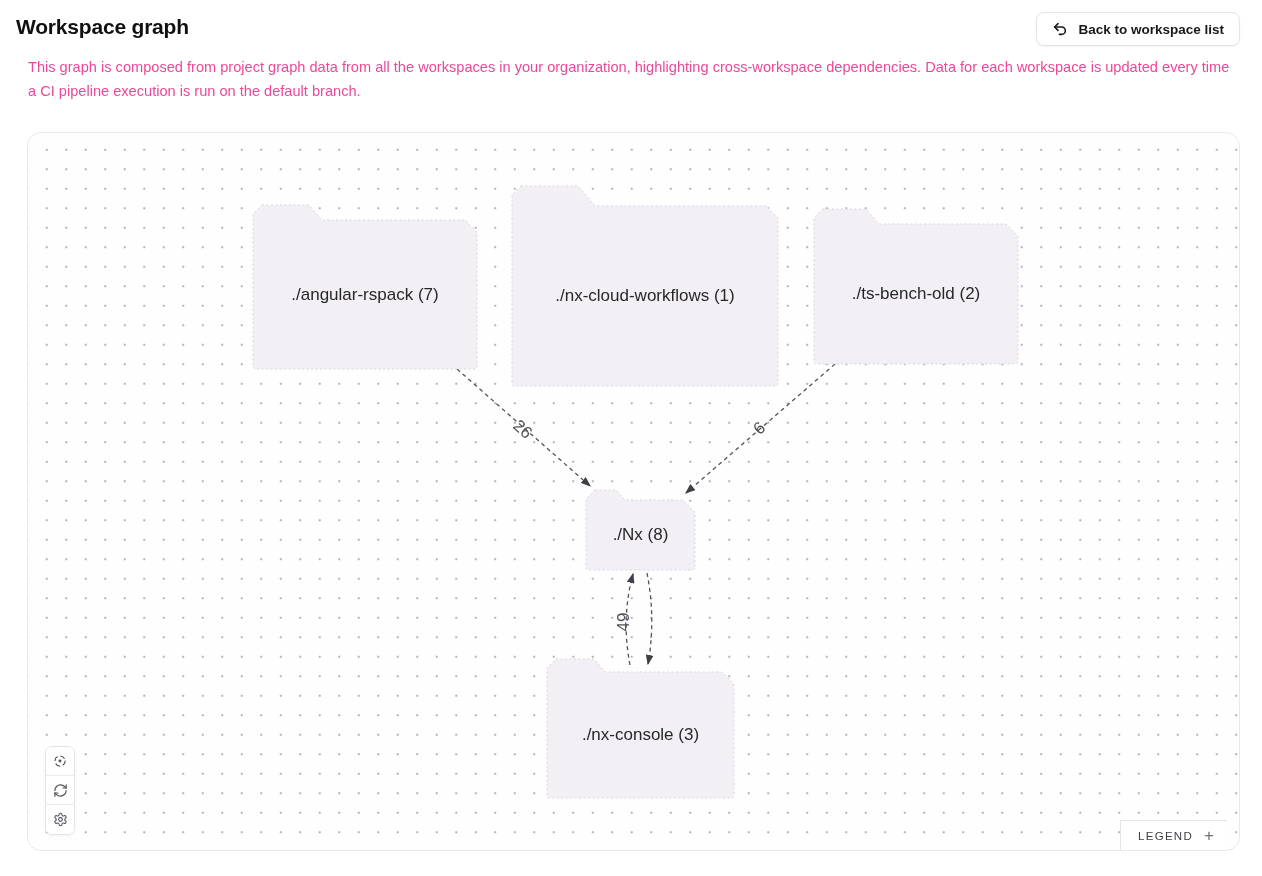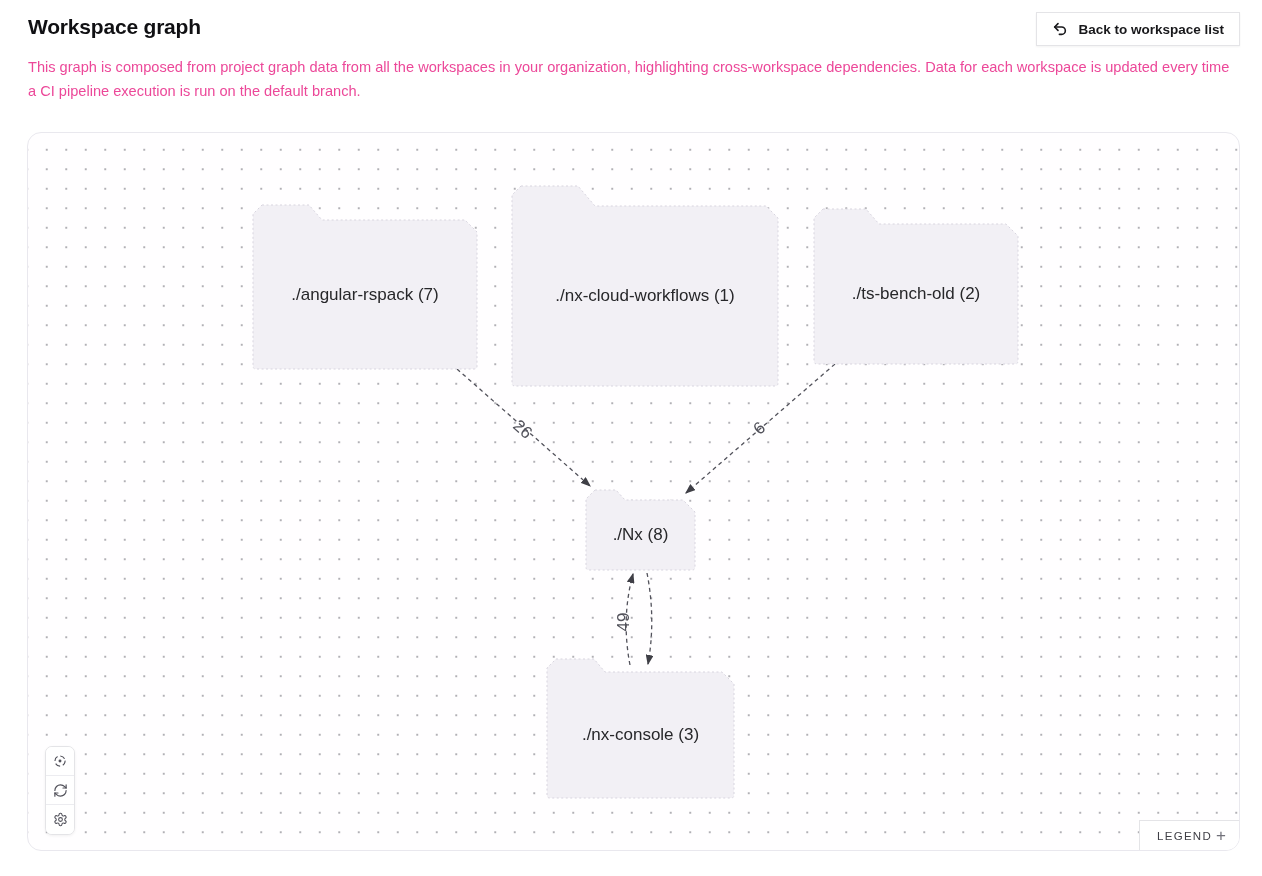--- a/index.html
+++ b/index.html
@@ -4,29 +4,29 @@
 <style>
   * { box-sizing: border-box; }
   html,body { margin:0; padding:0; }
   body {
     width:1262px; height:876px; background:#ffffff; position:relative;
     font-family:"Liberation Sans", sans-serif; overflow:hidden;
     -webkit-font-smoothing:antialiased;
   }
   .page-header {
     display:flex; justify-content:space-between; align-items:flex-start;
-    padding:12px 22px 0 28px;
+    padding:12px 22px 0 16px;
   }
   .page-title {
     margin:0; font-size:21px; font-weight:700; color:#101013;
     letter-spacing:-0.2px; line-height:30px;
   }
   .back-btn {
     display:inline-flex; align-items:center; gap:10px;
-    background:#fff; border:1px solid #e4e4e7; border-radius:0;
+    background:#fff; border:1px solid #e4e4e7; border-radius:8px;
     padding:8px 15px; cursor:pointer;
     font-family:"Liberation Sans", sans-serif;
     font-size:13.5px; font-weight:700; color:#18181b;
     box-shadow:0 1px 2px rgba(0,0,0,0.05);
   }
   .back-btn svg { stroke:#18181b; }
   .page-description {
     margin:9px 22px 0 28px; max-width:1214px;
     font-size:14.6px; line-height:24px; color:#ec4899;
   }
@@ -53,23 +53,23 @@
     display:flex; flex-direction:column; overflow:hidden;
   }
   .toolbar-btn {
     height:29px; width:100%; background:#fff; border:none; cursor:pointer;
     display:flex; align-items:center; justify-content:center;
     border-bottom:1px solid #ececf0; color:#52525b; padding:0;
   }
   .toolbar-btn:last-child { border-bottom:none; }
   .toolbar-btn svg { stroke:#52525b; }
   .legend-toggle {
-    position:absolute; right:0; bottom:0; height:30px;
+    position:absolute; right:12px; bottom:0; height:30px;
     background:#ffffff; border-top:1px solid #e4e4e7; border-left:1px solid #e4e4e7;
-    display:flex; align-items:center; gap:4px; padding:0 13px 0 17px;
+    display:flex; align-items:center; gap:11px; padding:0 13px 0 17px;
     cursor:pointer;
   }
   .legend-label {
     font-size:11.5px; font-weight:500; letter-spacing:1.3px; color:#3f3f46;
   }
   .legend-plus { font-size:17px; color:#71717a; line-height:1; }
 </style>
 </head>
 <body>
 

